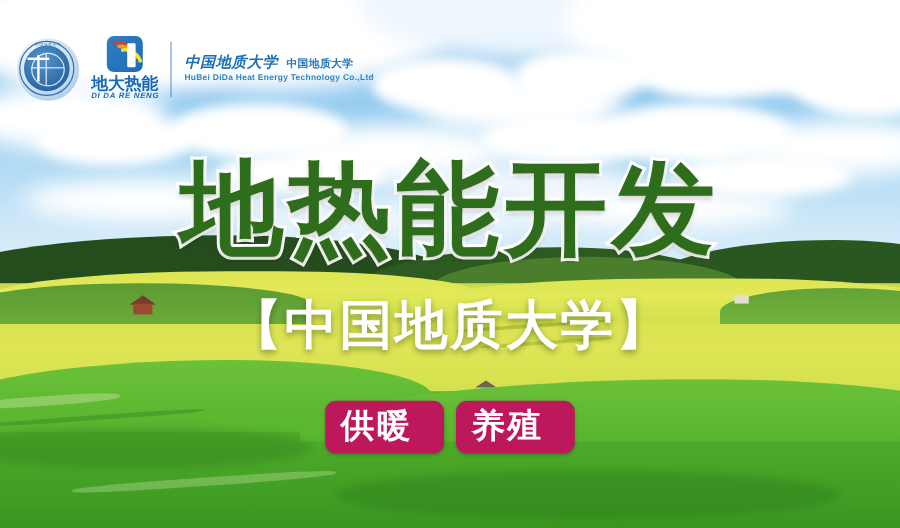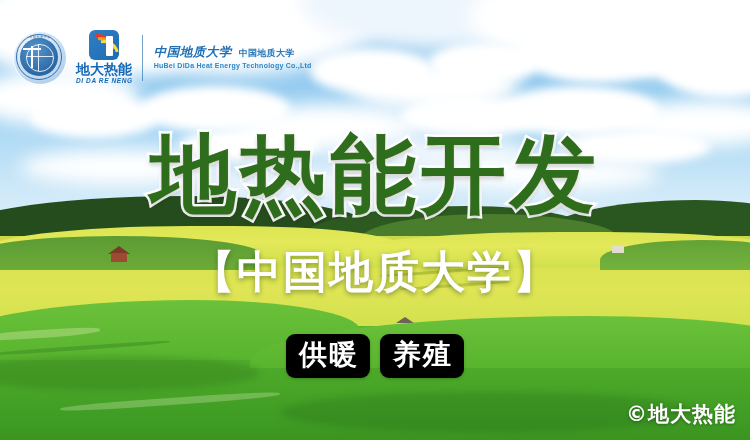--- a/index.html
+++ b/index.html
@@ -191,23 +191,23 @@
     font-family:"DejaVu Sans","Liberation Sans",sans-serif;
     text-shadow:0 2px 5px rgba(30,60,10,.45);
   }
 
   
   .tags{
     position:absolute;left:0;top:334px;width:750px;
     display:flex;justify-content:center;align-items:center;gap:10px;
   }
   .tag{
-    background:#000000;color:#ffffff;border-radius:9px;
+    background:#be185d;color:#ffffff;border-radius:9px;
     font-size:28px;font-weight:bold;letter-spacing:2px;
-    padding:4px 11px 7px 13px;line-height:33px;
+    padding:4px 26px 7px 13px;line-height:33px;
     font-family:"DejaVu Sans","Liberation Sans",sans-serif;
     box-shadow:0 1px 3px rgba(0,0,0,.22);
     white-space:nowrap;
   }
 
   
   .watermark{
     position:absolute;right:14px;bottom:12px;
     font-size:21px;font-weight:bold;color:#ffffff;letter-spacing:1px;
     font-family:"DejaVu Sans","Liberation Sans",sans-serif;
@@ -344,15 +344,14 @@
   </div>
 
   <div class="main-title">地热能开发</div>
   <div class="subtitle">【中国地质大学】</div>
 
   <div class="tags">
     <span class="tag">供暖</span>
     <span class="tag">养殖</span>
   </div>
 
-  <div class="watermark">©地大热能</div>
 
 </div>
 
 </body></html>

